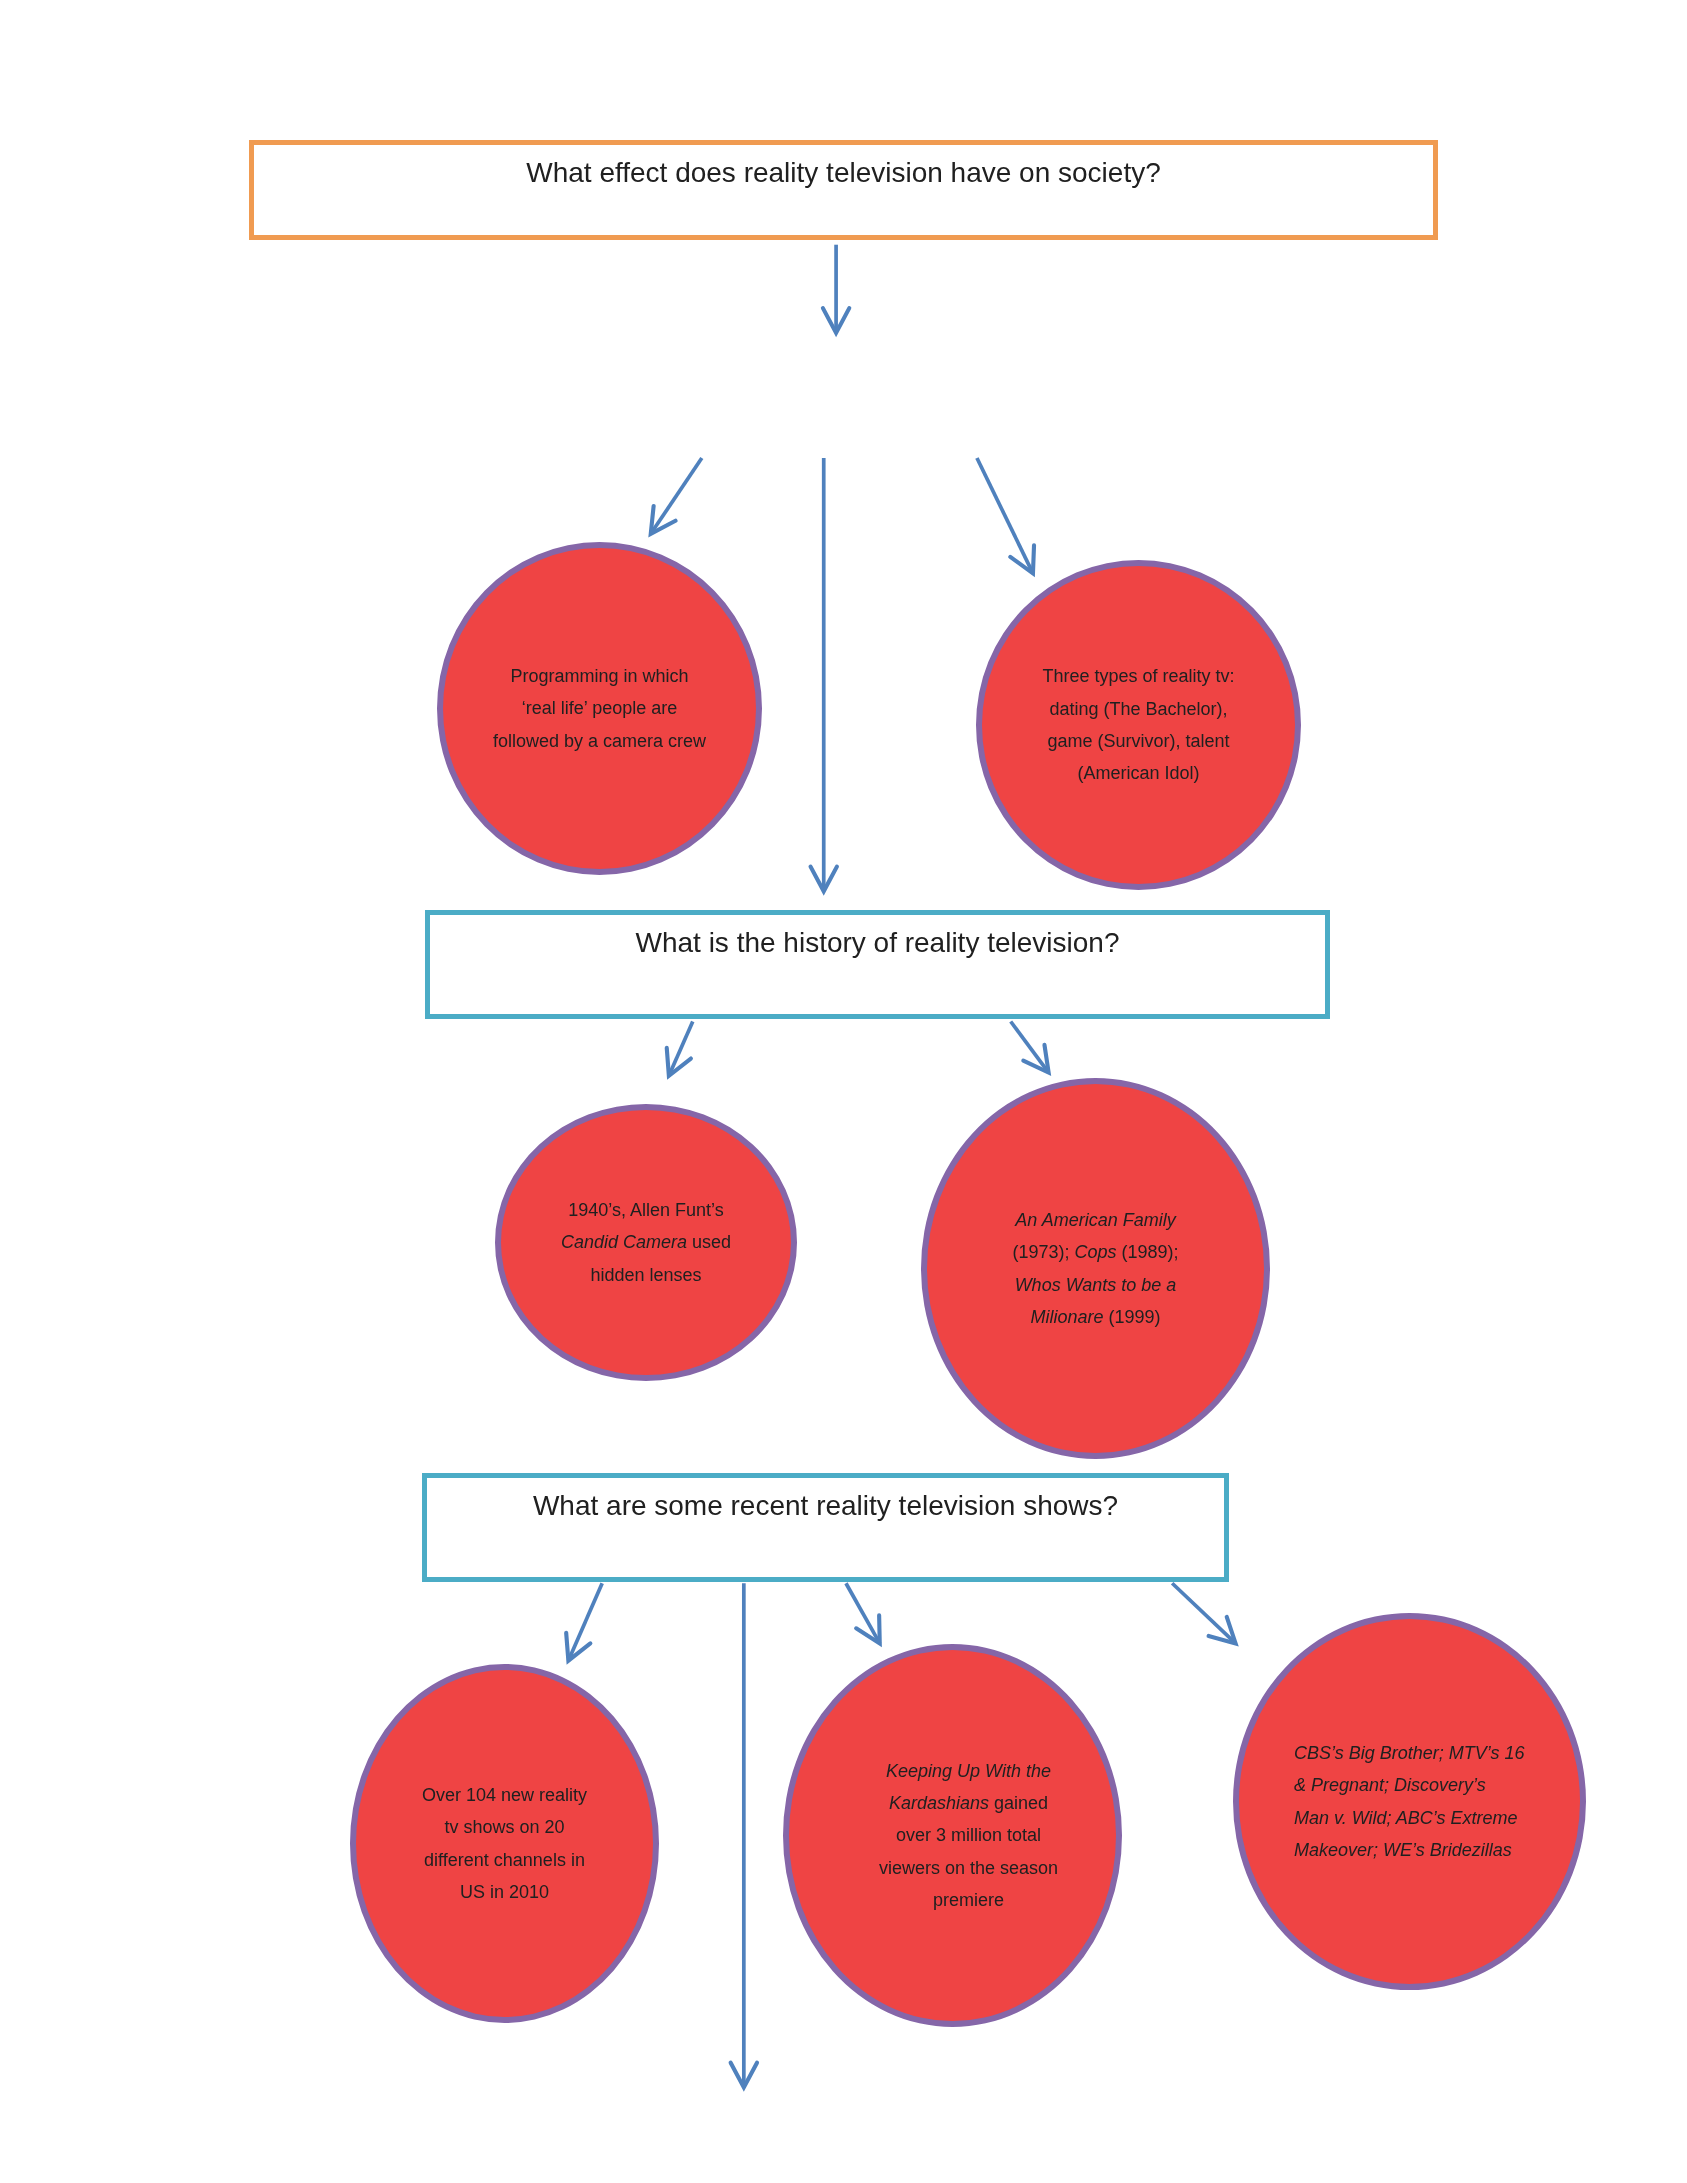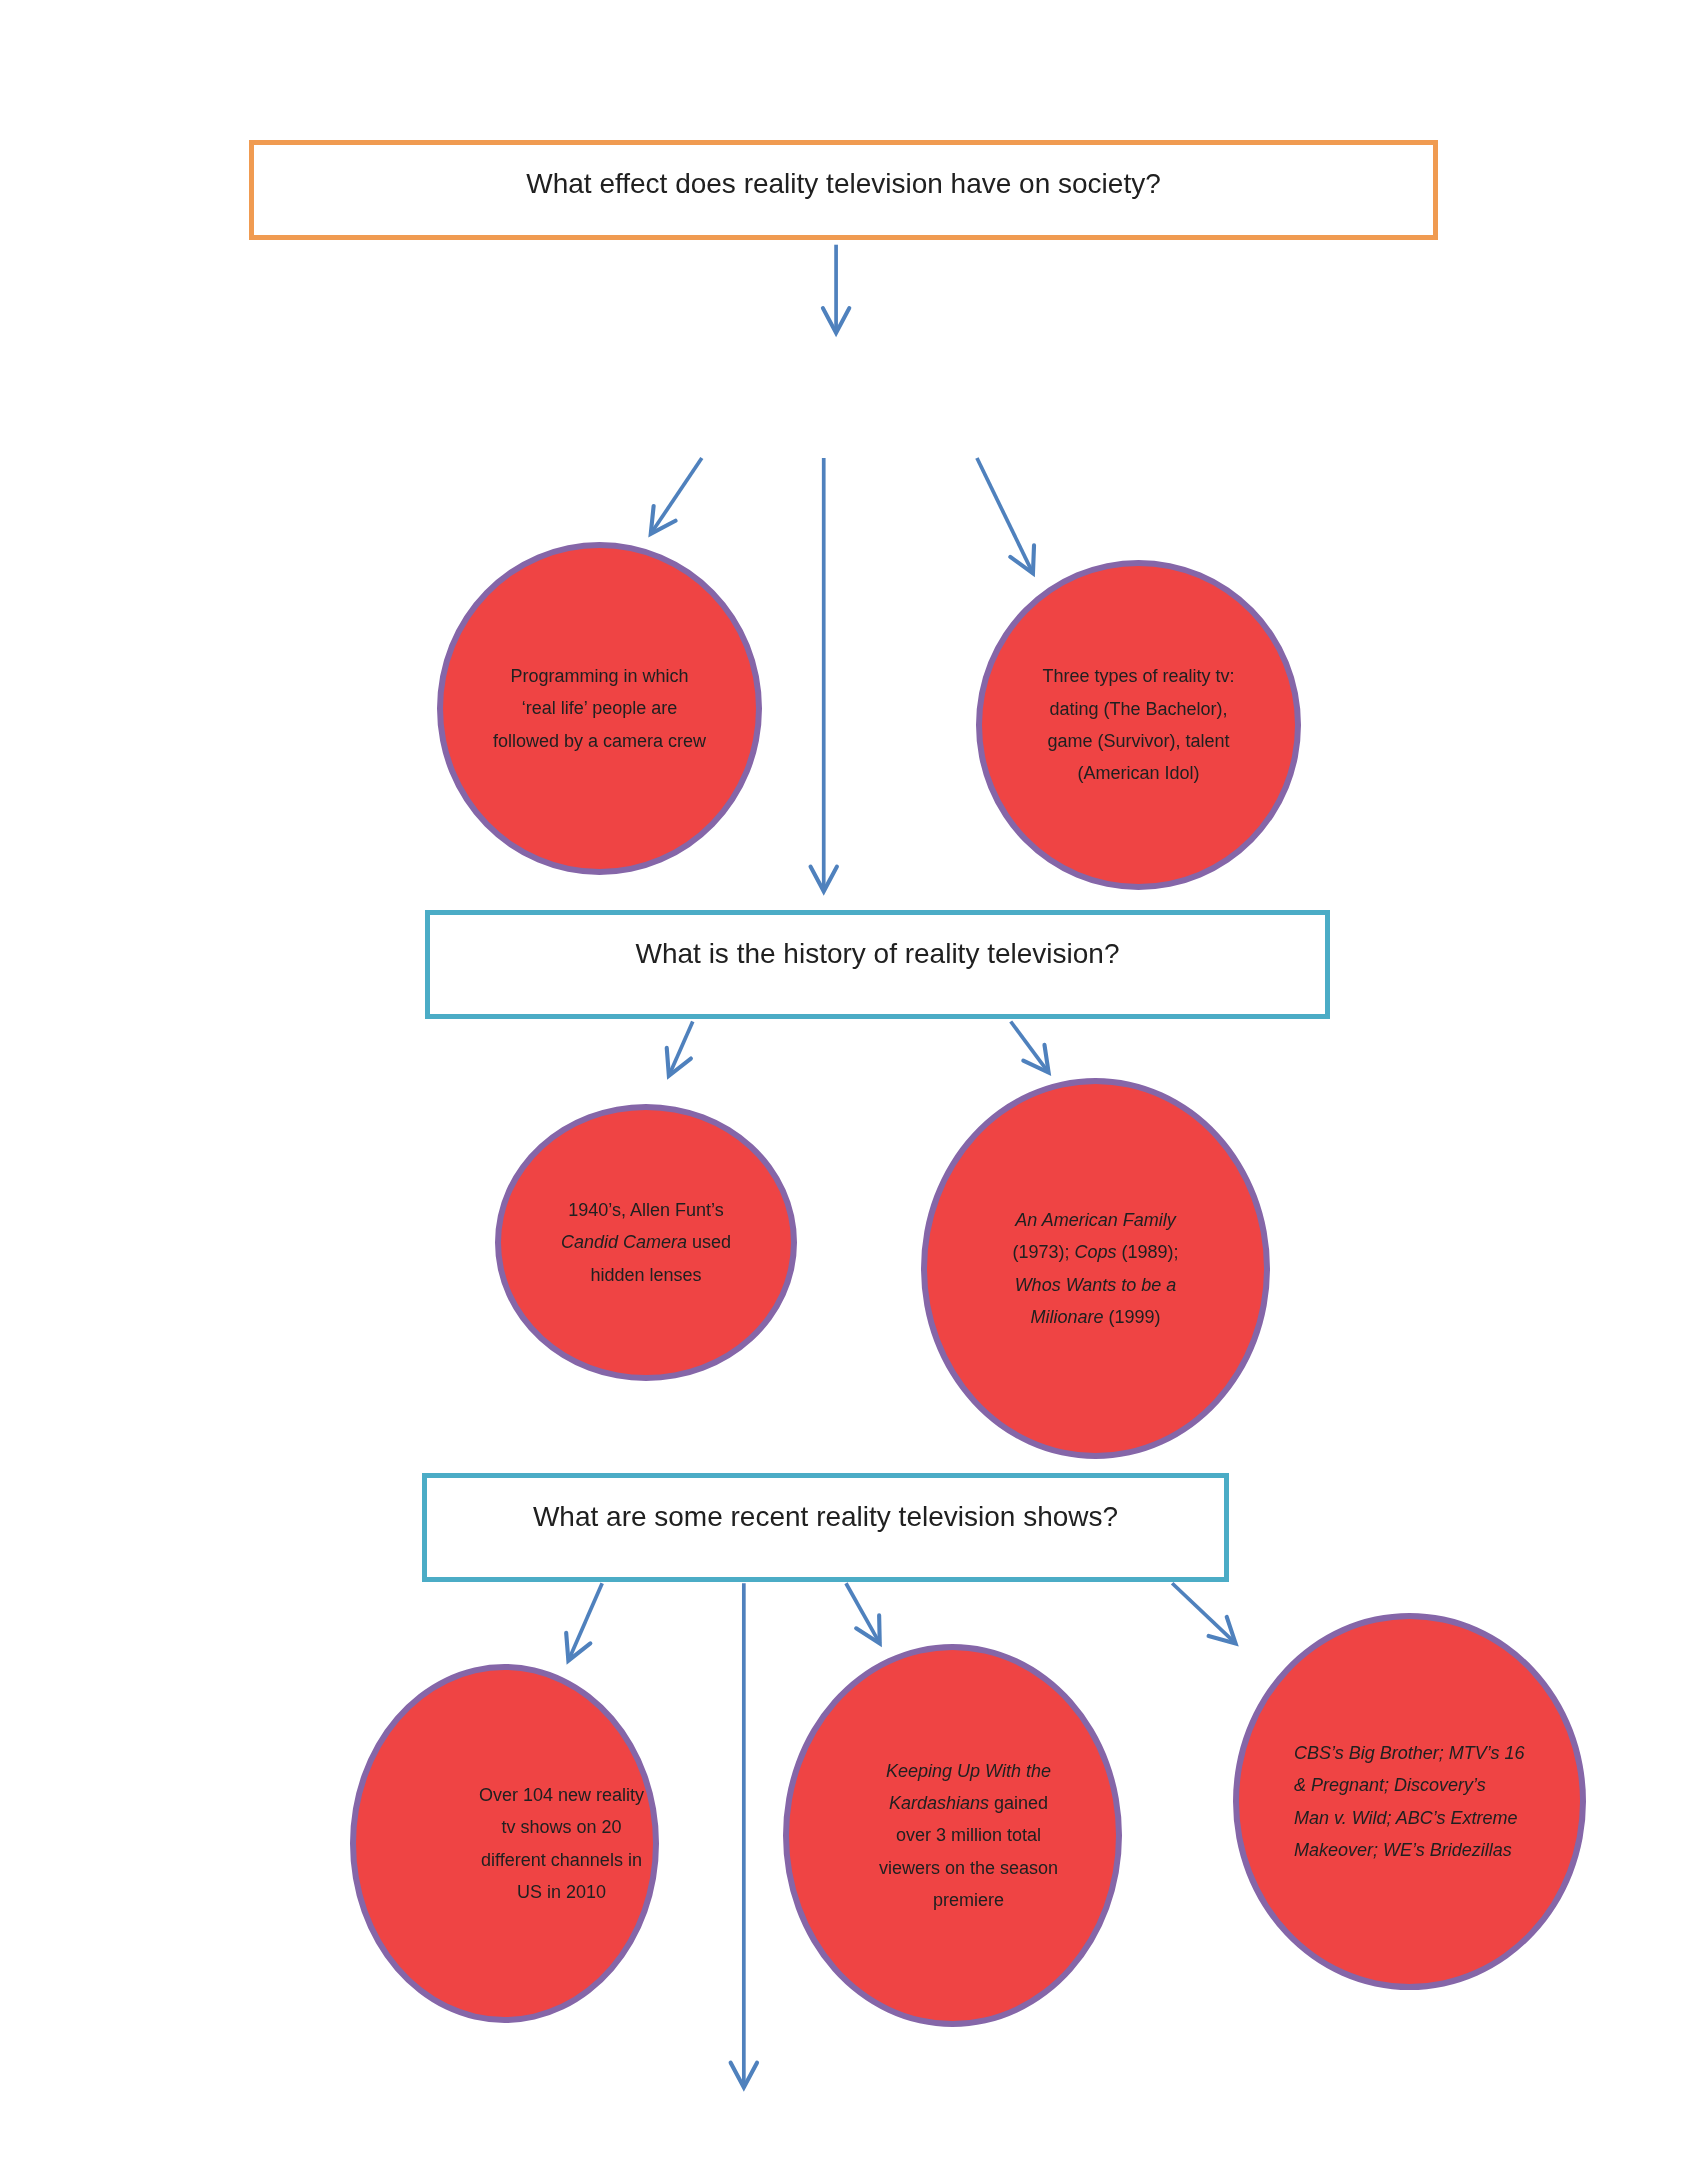--- a/index.html
+++ b/index.html
@@ -18,21 +18,21 @@
     width: 1687px; height: 2183px;
   }
   .arrows line { stroke: var(--arrow, #4F81BD); stroke-width: 4.5; fill: none; }
   .qbox {
     position: absolute;
     box-sizing: border-box;
     background: #ffffff;
     display: flex;
     justify-content: center;
     align-items: flex-start;
-    padding-top: 23px;
+    padding-top: 12px;
     font-size: 28px;
     text-align: center;
   }
   .qbox.orange { border: 5.8px solid var(--orange, #F09B51); }
   .qbox.teal   { border: 5.8px solid var(--teal, #4BACC6); }
   .bubble {
     position: absolute;
     box-sizing: border-box;
     border: 6.6px solid var(--purple, #8064A2);
     border-radius: 50%;
@@ -93,21 +93,21 @@
   </div>
 
   <div class="bubble" style="left:921px; top:1078px; width:349px; height:381px;">
     <div class="ctext" style="width:206px;"><span class="it">An American Family</span><span> (1973); </span><span class="it">Cops</span><span> (1989); </span><span class="it">Whos Wants to be a Milionare</span><span> (1999)</span></div>
   </div>
 
   <div class="qbox teal" style="left:422px; top:1473px; width:807px; height:109px;">
     <span>What are some recent reality television shows?</span>
   </div>
 
-  <div class="bubble" style="left:350px; top:1664px; width:309px; height:359px;justify-content:flex-end;">
+  <div class="bubble" style="left:350px; top:1664px; width:309px; height:359px;">
     <div class="ctext" style="width:183px;"><span>Over 104 new reality tv shows on 20 different channels in US in 2010</span></div>
   </div>
 
   <div class="bubble" style="left:783px; top:1644px; width:339px; height:383px;">
     <div class="ctext" style="width:199px;margin-left:32px;"><span class="it">Keeping Up With the Kardashians</span><span> gained over 3 million total viewers on the season premiere</span></div>
   </div>
 
   <div class="bubble align-left" style="left:1233px; top:1613px; width:353px; height:377px;">
     <div class="ctext" style="width:231px;"><span class="it">CBS’s Big Brother; MTV’s 16 &amp; Pregnant; Discovery’s Man v. Wild; ABC’s Extreme Makeover; WE’s Bridezillas</span></div>
   </div>

